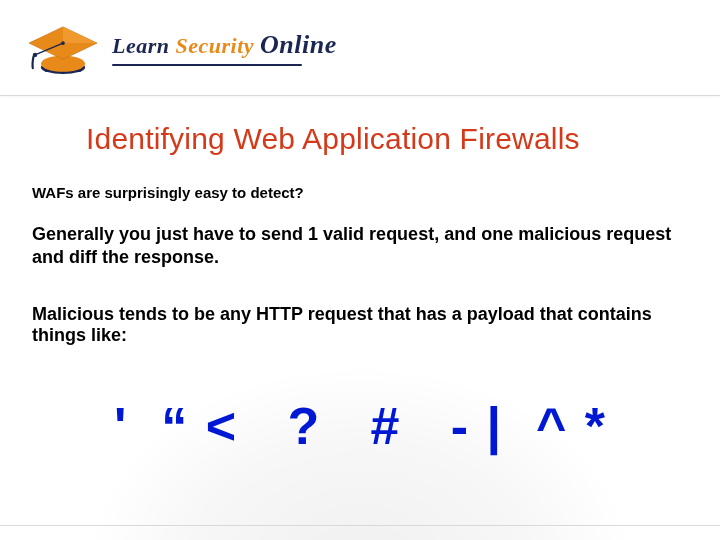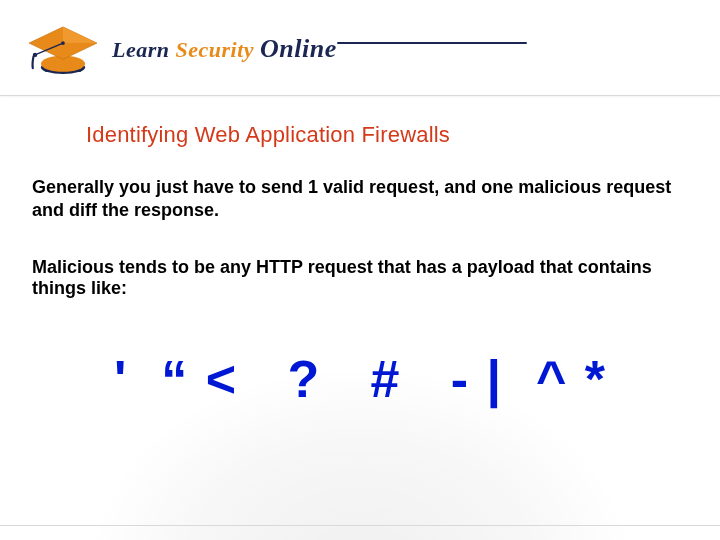--- a/index.html
+++ b/index.html
@@ -15,29 +15,29 @@
   .header {
     display: flex;
     align-items: center;
     padding: 14px 0 12px 26px;
     border-bottom: 1px solid #d9d9d9;
     box-shadow: 0 1px 2px rgba(0,0,0,.05);
     height: 96px;
   }
   .logo-wrap { display: flex; align-items: center; gap: 12px; }
   .logo-cap { width: 74px; height: 56px; position: relative; }
-  .logo-text { display: flex; flex-direction: row; line-height: 1; }
+  .logo-text { display: flex; flex-direction: column; line-height: 1; }
   .logo-text .row1 { display: flex; gap: 6px; align-items: baseline; }
   .w-learn { font-family: Georgia, 'Times New Roman', serif; font-style: italic; font-weight: 600; font-size: 22px; color: #1b2752; letter-spacing: .5px; }
   .w-security { font-family: Georgia, 'Times New Roman', serif; font-style: italic; font-weight: 700; font-size: 22px; color: #e88a1a; letter-spacing: .5px; }
   .w-online { font-family: Georgia, 'Times New Roman', serif; font-style: italic; font-weight: 600; font-size: 26px; color: #1b2752; letter-spacing: .5px; }
   .logo-rule { width: 190px; height: 2px; background: #1b2752; margin-top: 6px; border-radius: 1px; }
 
   .content { padding: 26px 32px 0 32px; }
-  .title { color: #d43a1a; font-size: 22px; font-weight: 400; margin-left: 54px; margin-bottom: 28px; letter-spacing: .2px; }
+  .title { color: #d43a1a; font-size: 30px; font-weight: 400; margin-left: 54px; margin-bottom: 28px; letter-spacing: .2px; }
   .p1 { font-size: 15px; font-weight: 700; color: #000; margin-bottom: 22px; }
   .p2 { font-size: 18px; font-weight: 700; color: #000; margin-bottom: 34px; line-height: 1.3; }
   .p3 { font-size: 18px; font-weight: 700; color: #000; margin-bottom: 50px; }
   .symbols {
     color: #0018d4;
     font-weight: 700;
     font-size: 52px;
     font-family: Arial, Helvetica, sans-serif;
     letter-spacing: 2px;
     padding-left: 82px;
@@ -75,19 +75,20 @@
           <span class="w-security">Security</span>
           <span class="w-online">Online</span>
         </div>
         <div class="logo-rule"></div>
       </div>
     </div>
   </div>
 
   <div class="content">
     <h1 class="title">Identifying Web Application Firewalls</h1>
+    <p class="p1">WAFs are surprisingly easy to detect?</p>
     <p class="p2">Generally you just have to send 1 valid request, and one malicious request and diff the response.</p>
     <p class="p3">Malicious tends to be any HTTP request that has a payload that contains things like:</p>
     <div class="symbols">'  “ &lt;   ?   #   - |  ^ *</div>
   </div>
 
   <div class="footer-rule"></div>
 </div>
 
 </body></html>

